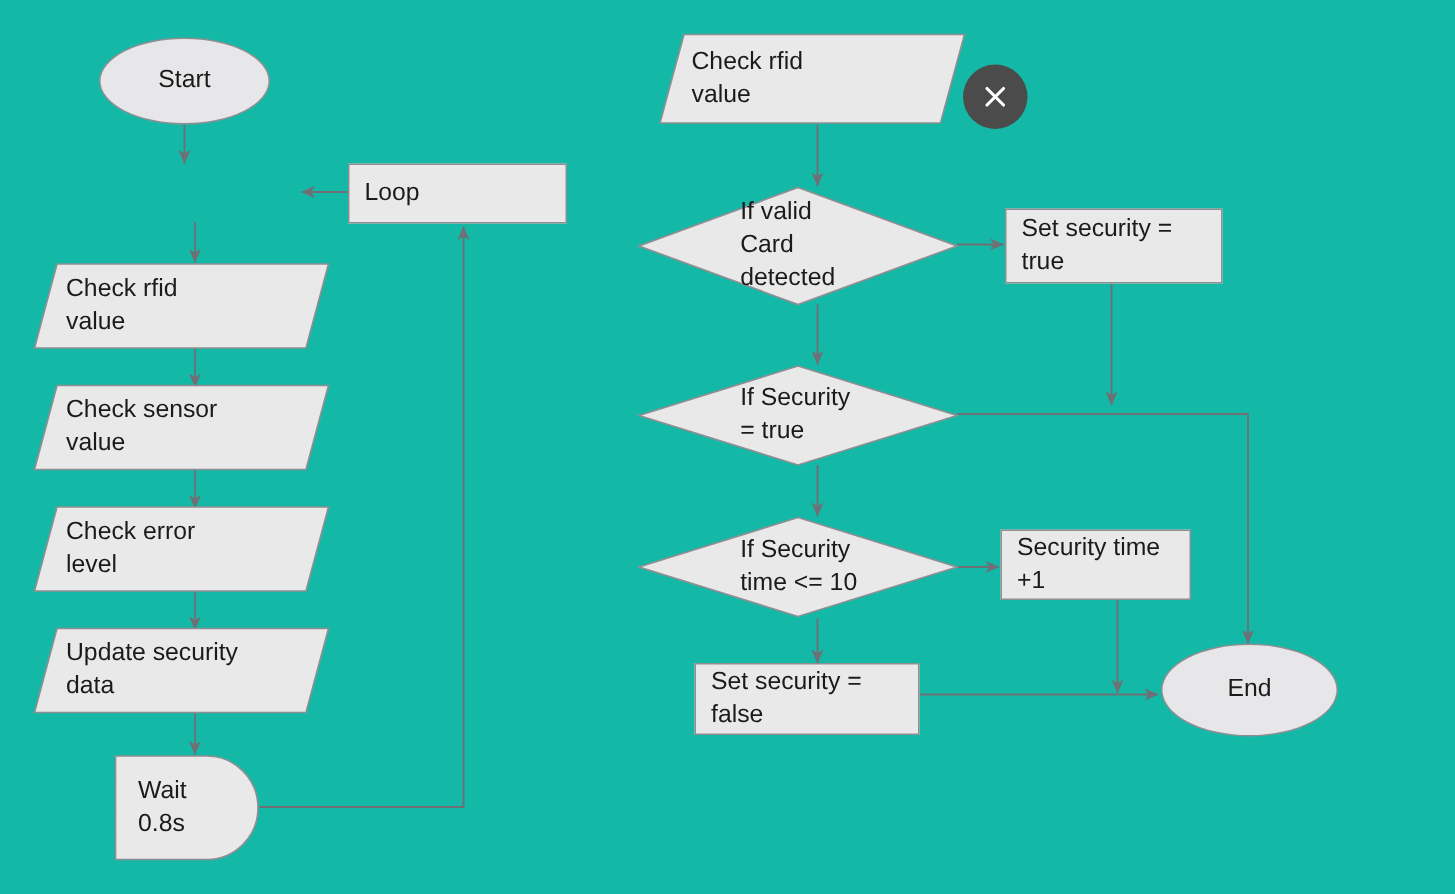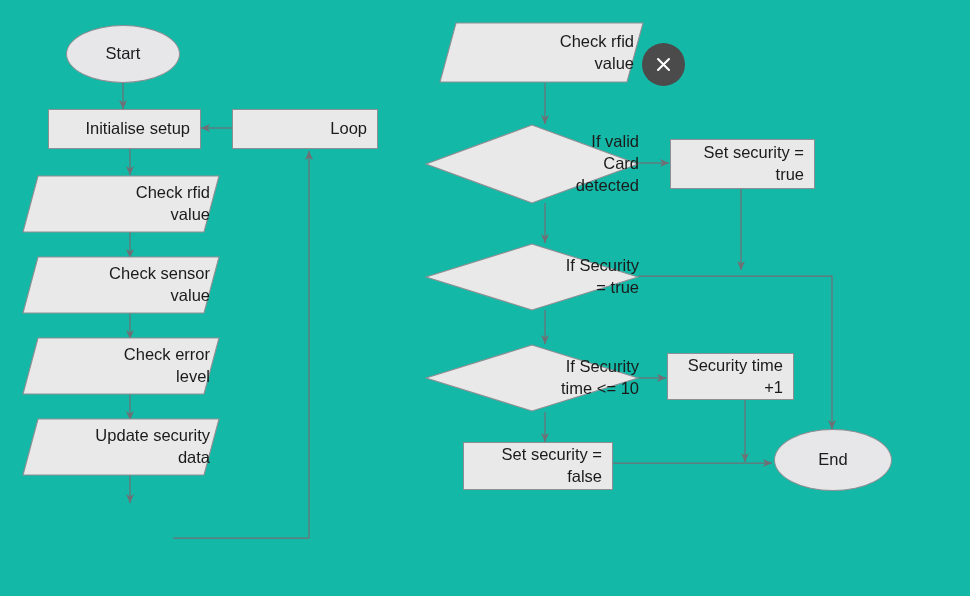--- a/index.html
+++ b/index.html
@@ -27,21 +27,20 @@
   }
   .node {
     position: absolute;
     box-sizing: border-box;
     display: flex;
     align-items: center;
     color: #1b1b1b;
     font-size: 16.5px;
     line-height: 1.32;
     white-space: pre-line;
-    text-align: right;
   }
   .node .lbl {
     position: relative;
     z-index: 2;
     width: 100%;
   }
   
   .rect {
     background: #e9e9ea;
     border: 1px solid #8e8f93;
@@ -126,23 +125,20 @@
       <path d="M745,400 L745,462"></path>
       <path d="M612,463 L772,463"></path>
       <path d="M638,276 L832,276 L832,429"></path>
     </g>
   </svg>
 
   <div class="node ellipse" style="left:66px; top:25px; width:114px; height:58px;">
     <span class="lbl">Start</span>
   </div>
 
-  <div class="node rect" style="left:48px; top:109px; width:153px; height:40px;">
-    <span class="lbl">Initialise setup</span>
-  </div>
 
   <div class="node rect" style="left:232px; top:109px; width:146px; height:40px;">
     <span class="lbl">Loop</span>
   </div>
 
   <div class="node para" style="left:22px; top:175px; width:198px; height:58px;">
     <svg class="shape" viewBox="0 0 198 58" preserveAspectRatio="none">
       <polygon points="16,1 197,1 182,57 1,57" fill="#e9e9ea" stroke="#8e8f93" stroke-width="1.1"></polygon>
     </svg>
     <span class="lbl">Check rfid
@@ -166,20 +162,27 @@
   </div>
 
   <div class="node para" style="left:22px; top:418px; width:198px; height:58px;">
     <svg class="shape" viewBox="0 0 198 58" preserveAspectRatio="none">
       <polygon points="16,1 197,1 182,57 1,57" fill="#e9e9ea" stroke="#8e8f93" stroke-width="1.1"></polygon>
     </svg>
     <span class="lbl">Update security
 data</span>
   </div>
 
+  <div class="node dshape" style="left:76px; top:503px; width:98px; height:71px;">
+    <svg class="shape" viewBox="0 0 98 71" preserveAspectRatio="none">
+      <path d="M1,1 L62,1 A34,34.5 0 0 1 62,70 L1,70 Z" fill="#e9e9ea" stroke="#8e8f93" stroke-width="1.1"></path>
+    </svg>
+    <span class="lbl">Wait
+0.8s</span>
+  </div>
 
   <div class="node para" style="left:439px; top:22px; width:205px; height:61px;">
     <svg class="shape" viewBox="0 0 205 61" preserveAspectRatio="none">
       <polygon points="17,1 204,1 188,60 1,60" fill="#e9e9ea" stroke="#8e8f93" stroke-width="1.1"></polygon>
     </svg>
     <span class="lbl">Check rfid
 value</span>
   </div>
 
   <div class="close-btn" style="left:642px; top:43px; width:43px; height:43px;">

